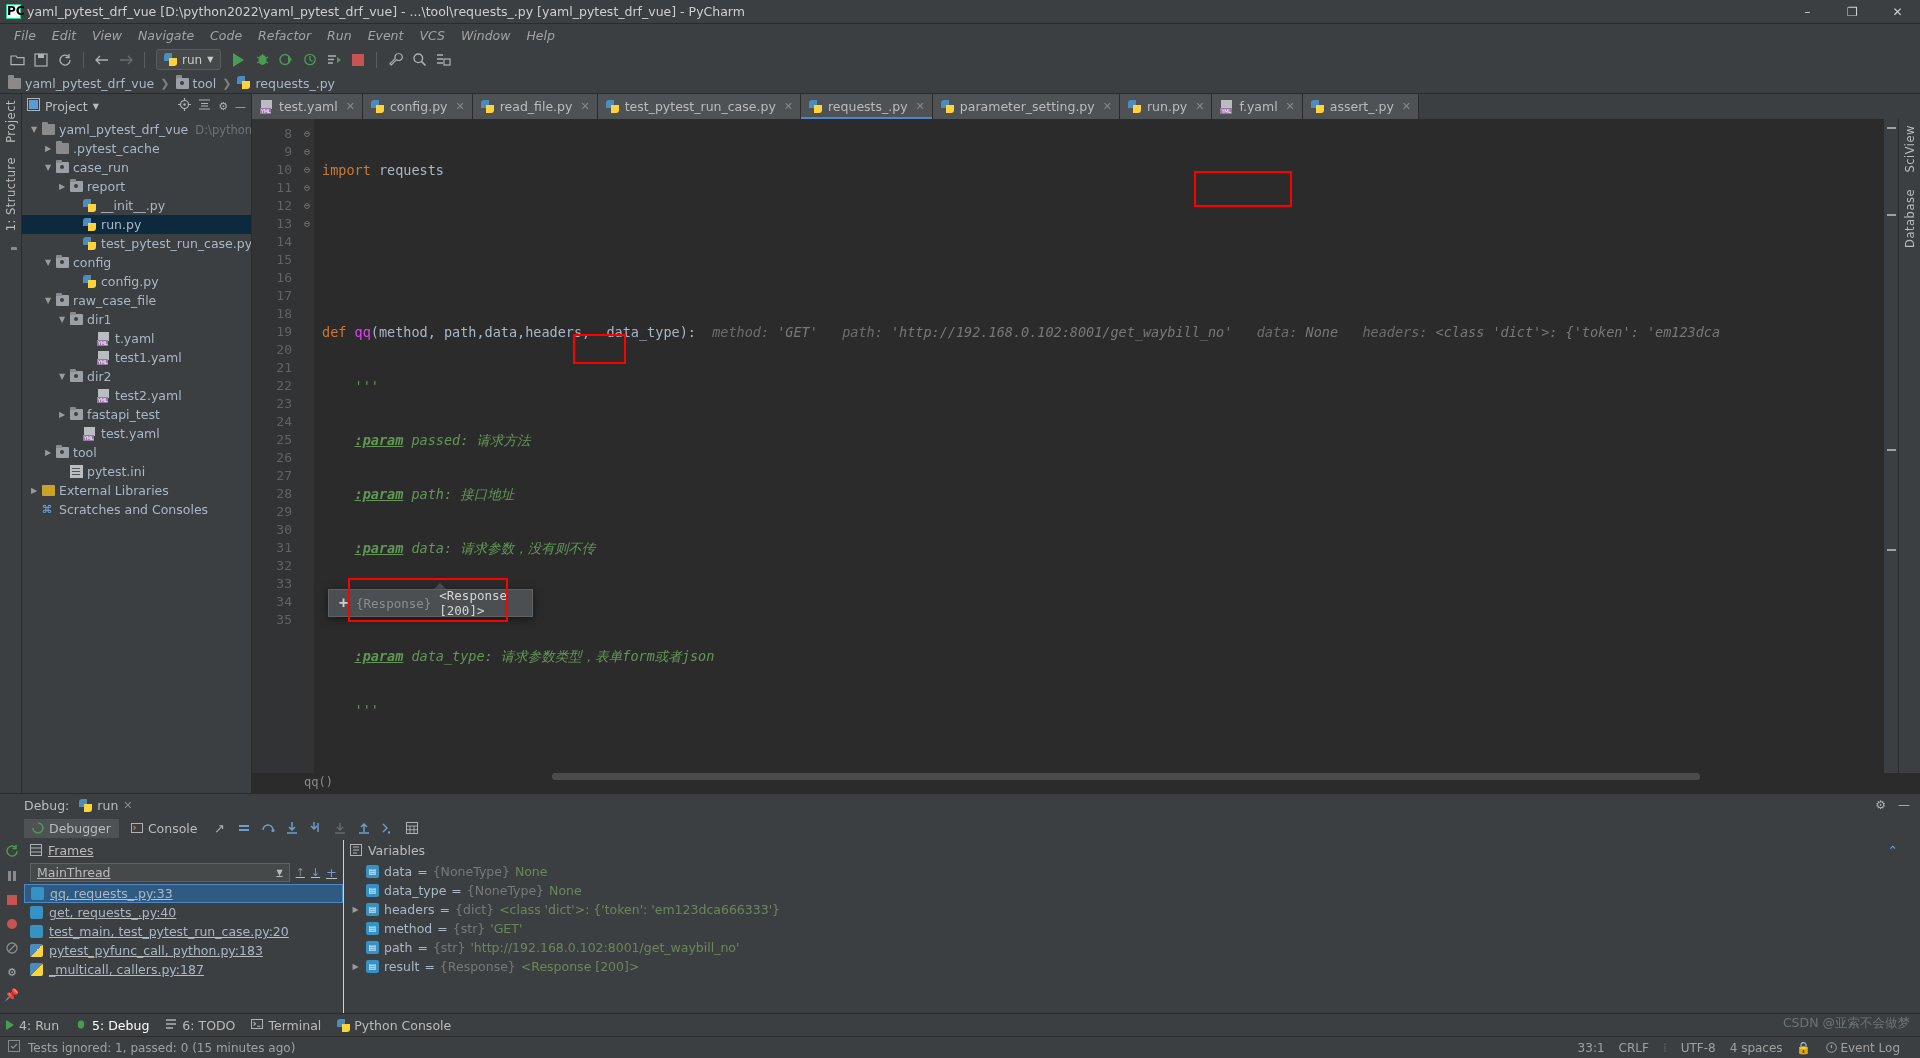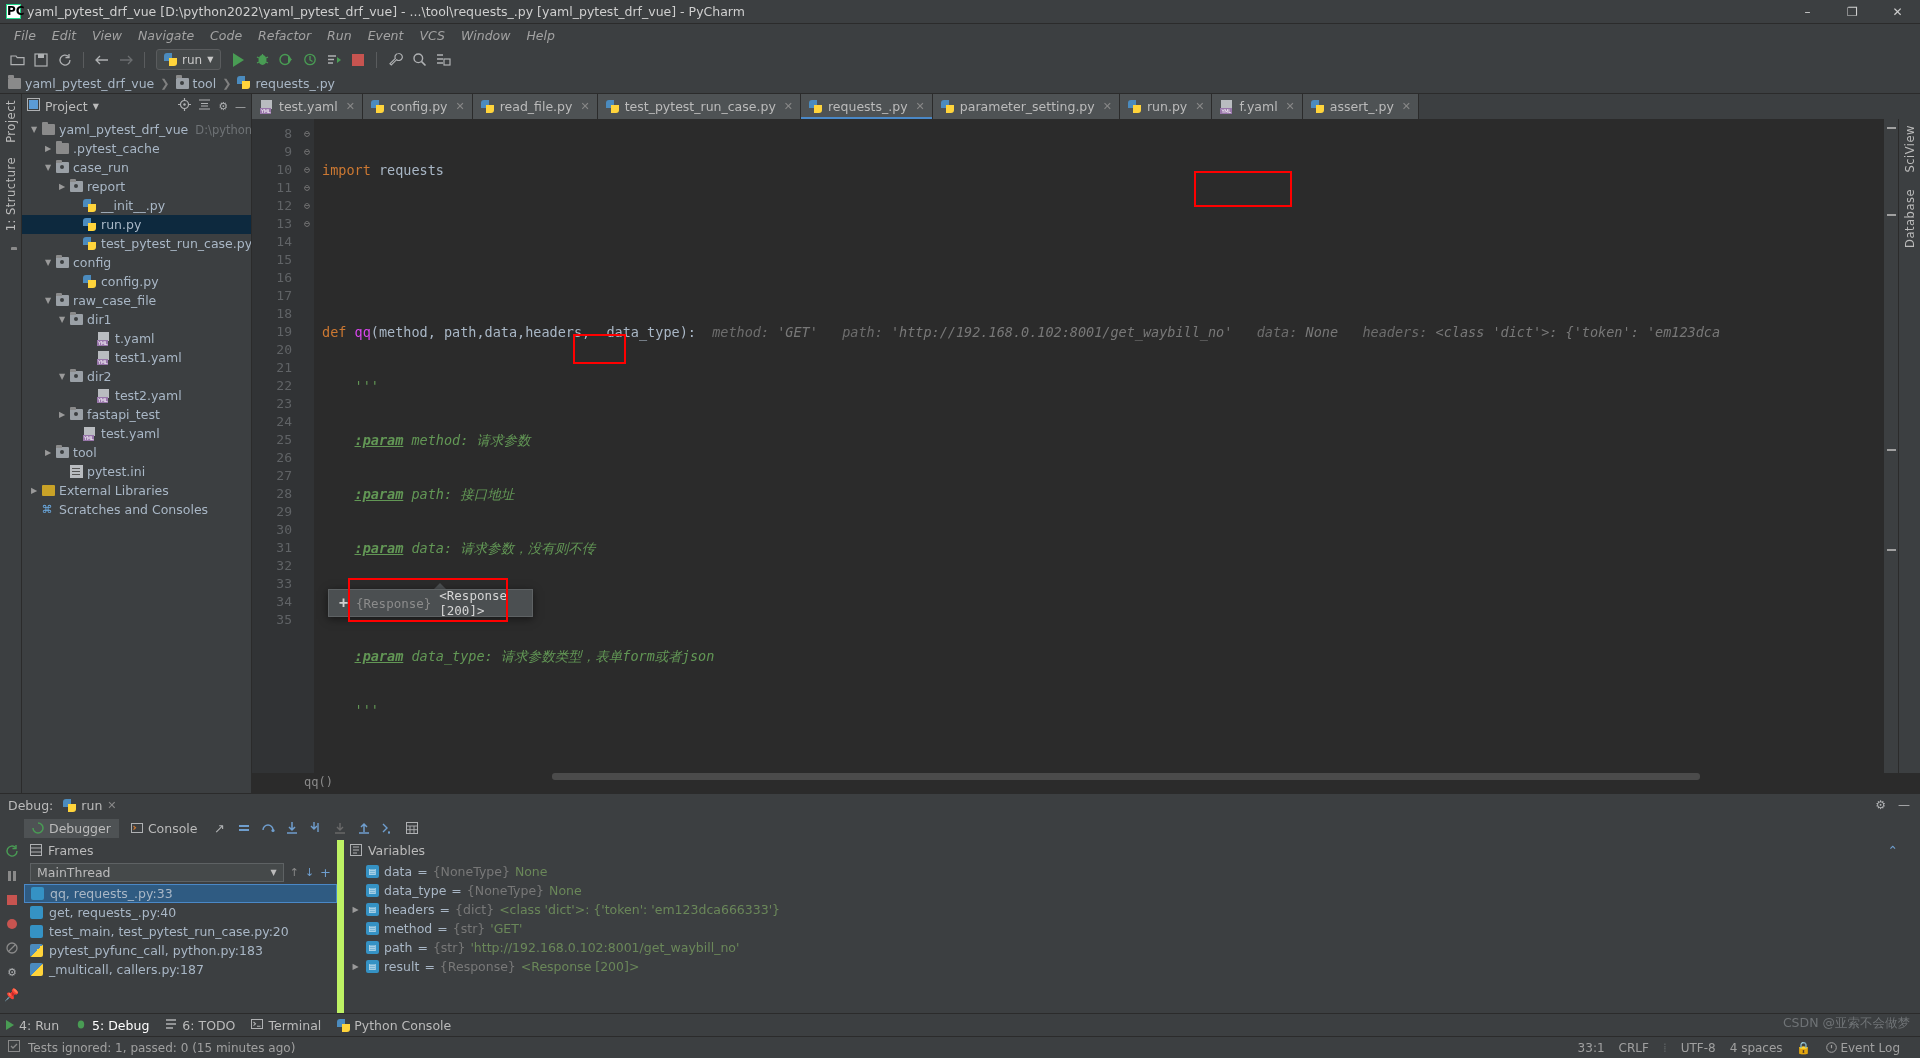--- a/index.html
+++ b/index.html
@@ -176,33 +176,33 @@
   .tooltip-pop .tp-type { color: #8c8c8c; }
   .tooltip-pop .tp-val { color: #d6d6d6; }
   .tooltip-arrow {
     position: absolute; width: 0; height: 0; border-left: 7px solid transparent;
     border-right: 7px solid transparent; border-bottom: 7px solid #4b4f51;
   }
 
   
   .debug-panel { height: 220px; flex: 0 0 220px; background: #3c3f41; display: flex; flex-direction: column;
     border-top: 1px solid #2b2b2b; }
-  .dbg-titlerow { height: 22px; display: flex; align-items: center; padding-left: 8px; gap: 10px; flex:0 0 22px;justify-content:flex-end; }
+  .dbg-titlerow { height: 22px; display: flex; align-items: center; padding-left: 24px; gap: 10px; flex:0 0 22px;justify-content:flex-end; }
   .dbg-titlerow .lbl { font-size: 12.5px; color: #bbbbbb; }
   .dbg-tab { display:flex; align-items:center; gap:5px; font-size:12.5px; color:#bbbbbb; }
   .dbg-titlerow .right-ico { margin-left: auto; display:flex; gap:12px; padding-right:10px; color:#afb1b3; font-size:12px; }
 
   .dbg-toolrow { height: 24px; display: flex; align-items: center; gap: 4px; padding-left: 24px; flex:0 0 24px; }
   .dbg-subtab { display:flex; align-items:center; gap:5px; padding: 2px 8px; font-size: 12.5px; color:#bbbbbb; }
   .dbg-subtab.active { background: #4e5254; }
   .dbg-ico { width: 20px; height:20px; display:flex; align-items:center; justify-content:center; color:#6f9ece; font-size: 13px; }
 
   .dbg-content { flex: 1 1 auto; display: flex; min-height: 0; }
   .dbg-railcol { width: 24px; flex:0 0 24px; background:#3c3f41; display:flex; flex-direction:column; align-items:center; gap:9px; padding-top:4px; }
-  .frames-col { width: 320px; flex: 0 0 320px; display: flex; flex-direction: column; border-right:7px solid #bef264; }
+  .frames-col { width: 320px; flex: 0 0 320px; display: flex; flex-direction: column; border-right:1px solid #bef264;text-decoration:underline; }
   .col-head { height: 20px; display:flex; align-items:center; gap:6px; padding-left:6px; font-size:12.5px; color:#bbbbbb; flex:0 0 20px; }
   .thread-row { height: 24px; display:flex; align-items:center; gap:6px; padding: 0 6px; flex:0 0 24px; }
   .thread-select {
     flex: 1 1 auto; height: 19px; background: #45494a; border: 1px solid #5e6264;
     display: flex; align-items: center; padding: 0 6px; font-size: 12.5px; color: #bbbbbb;
   }
   .thread-select .caret { margin-left: auto; font-size: 8px; }
   .frames-list { flex: 1 1 auto; overflow: hidden; }
   .frame-row { height: 19px; display: flex; align-items: center; gap: 6px; padding-left: 6px;
     font-size: 12.5px; color: #a9b7c6; white-space: nowrap; }
@@ -668,21 +668,21 @@
             <div></div>
             <div></div>
           </div>
 
         <div class="codearea">
           <div class="code-line"><span class="k">import</span><span class="plain"> requests</span></div>
           <div class="code-line"></div>
           <div class="code-line"></div>
           <div class="code-line"><span class="k">def</span><span class="fn"> qq</span><span class="plain">(method, path,data,headers,  data_type):</span><span class="hint">  method: </span><span class="hintv">'GET'</span><span class="hint">   path: </span><span class="hintv">'http://192.168.0.102:8001/get_waybill_no'</span><span class="hint">   data: </span><span class="hintv">None</span><span class="hint">   headers: </span><span class="hintv">&lt;class 'dict'&gt;: {'token': 'em123dca</span></div>
           <div class="code-line"><span class="doc">    '''</span></div>
-          <div class="code-line"><span class="doc">    </span><span class="doctag">:param</span><span class="doc"> method: 请求参数</span></div>
+          <div class="code-line"><span class="doc">    </span><span class="doctag">:param</span><span class="doc"> passed: 请求方法</span></div>
           <div class="code-line"><span class="doc">    </span><span class="doctag">:param</span><span class="doc"> path: 接口地址</span></div>
           <div class="code-line"><span class="doc">    </span><span class="doctag">:param</span><span class="doc"> data: 请求参数，没有则不传</span></div>
           <div class="code-line"><span class="doc">    </span><span class="doctag">:param</span><span class="doc"> headers:</span></div>
           <div class="code-line"><span class="doc">    </span><span class="doctag">:param</span><span class="doc"> data_type: 请求参数类型，表单form或者json</span></div>
           <div class="code-line"><span class="doc">    '''</span></div>
           
           
           
           
           

